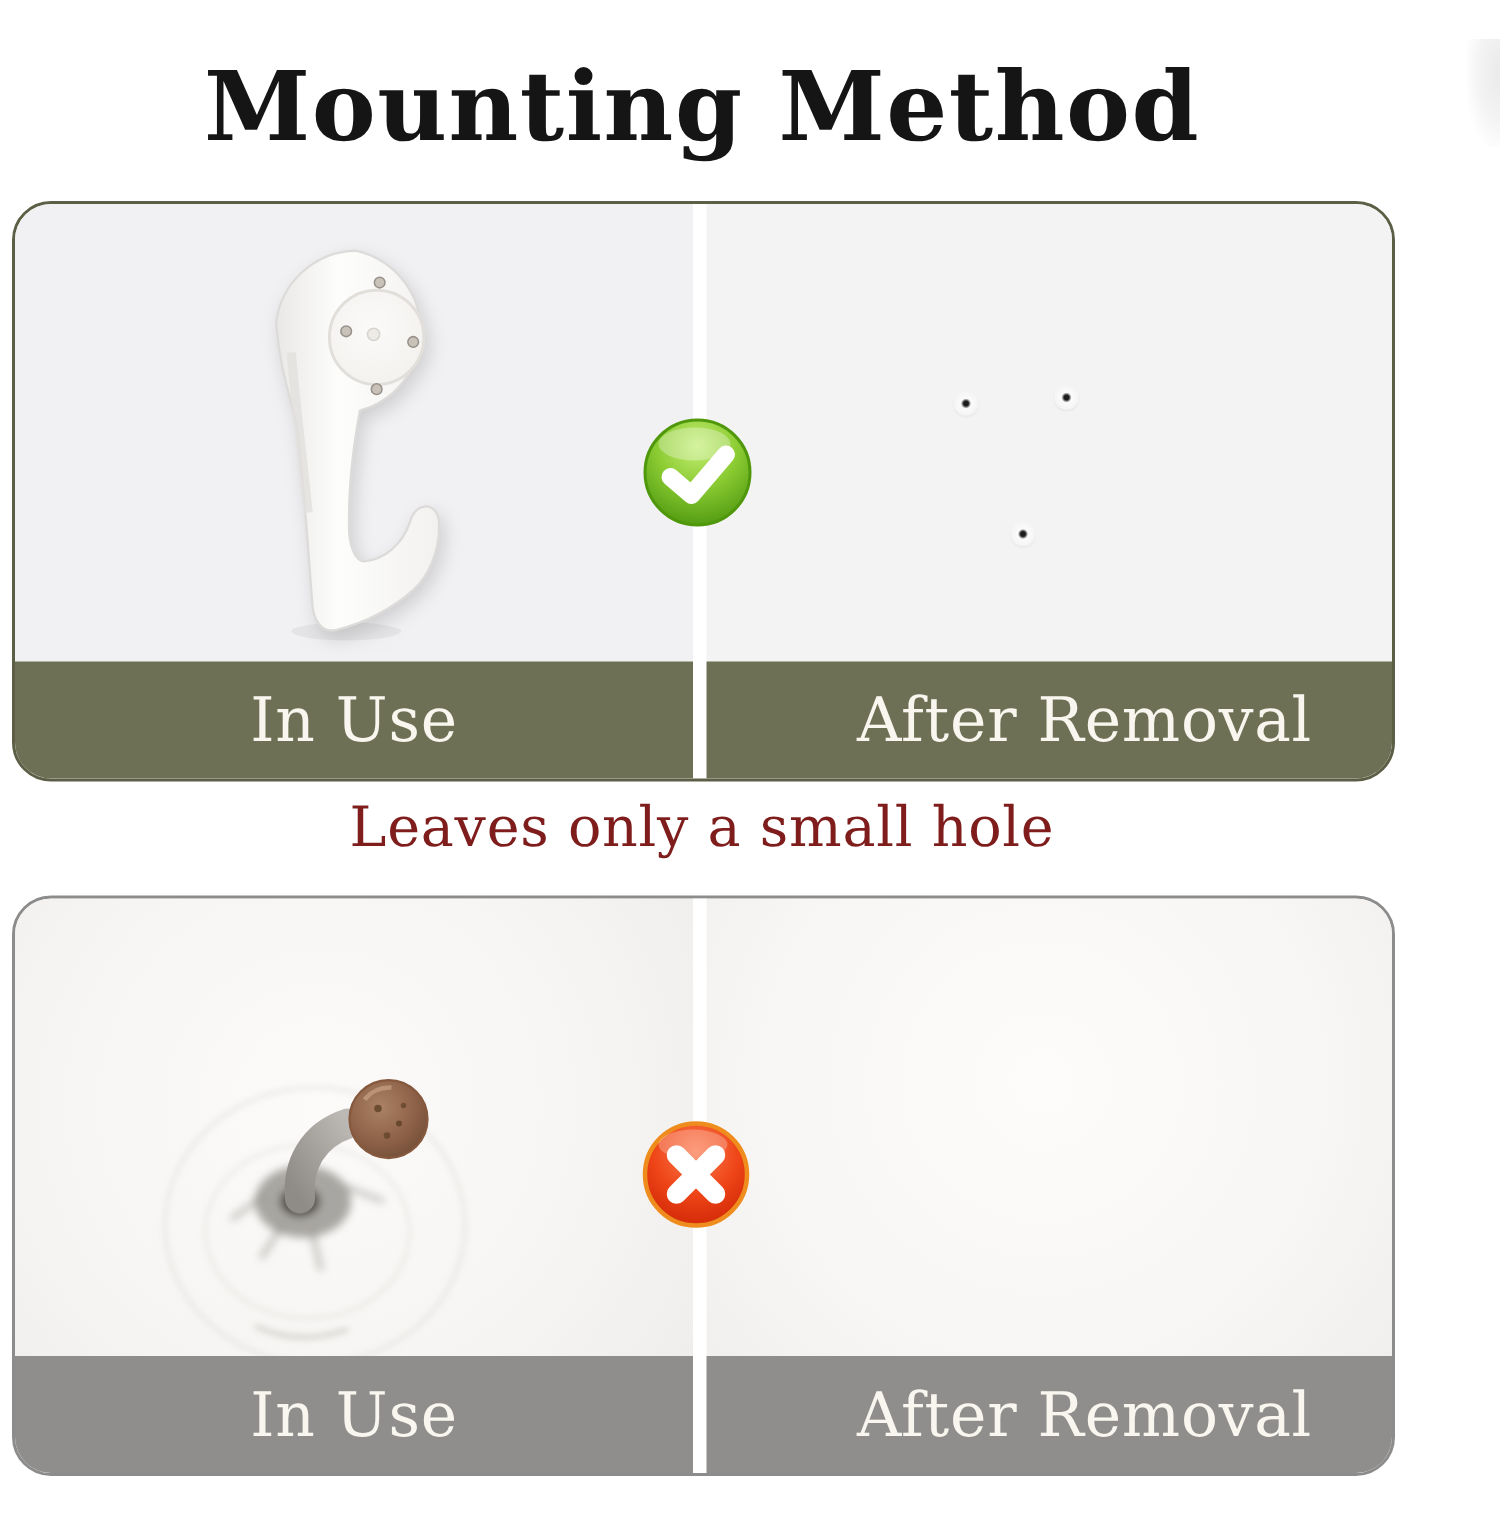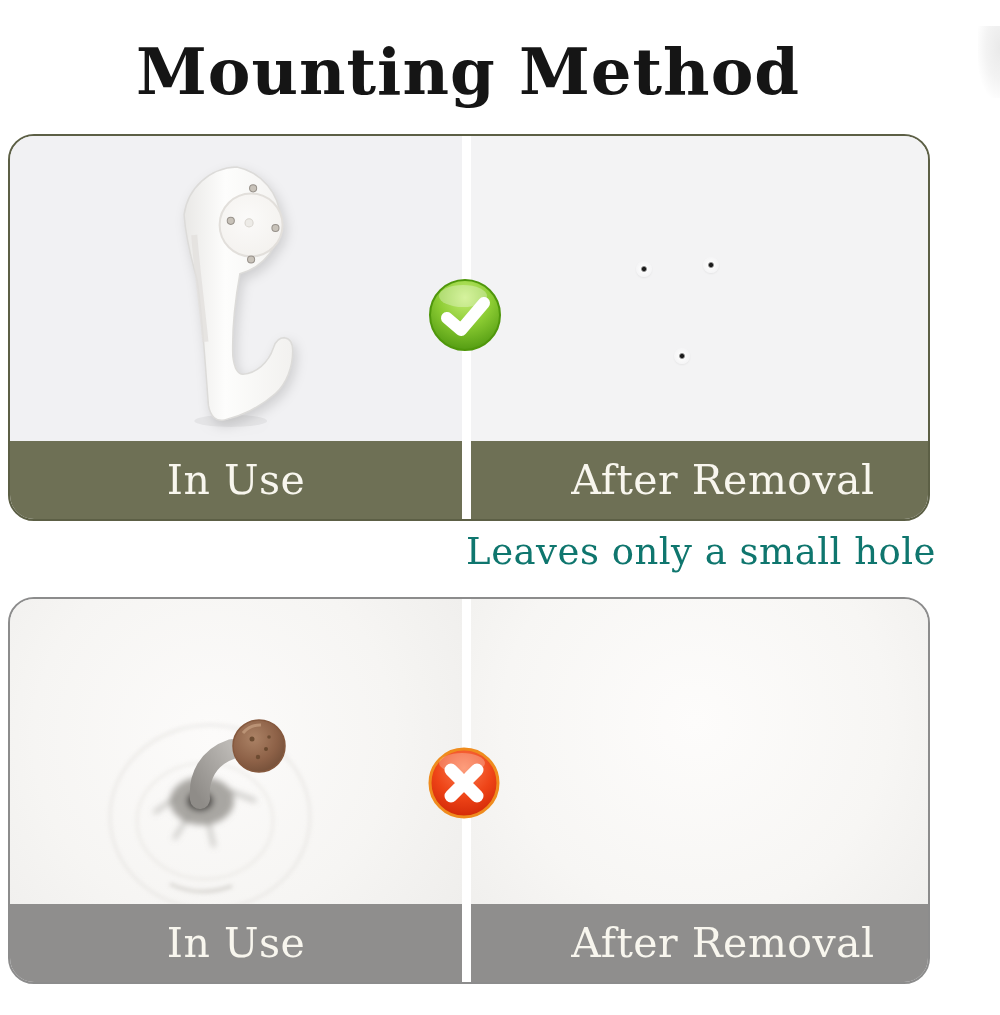--- a/index.html
+++ b/index.html
@@ -51,22 +51,22 @@
   .pinhole{
     position:absolute;width:16px;height:16px;border-radius:50%;z-index:1;
     background:radial-gradient(circle at 50% 50%, #1c1c1c 0%, #1c1c1c 14%, #fbfbfb 30%, #f6f6f7 60%, rgba(246,246,247,0) 100%);
     box-shadow:0 1px 2px rgba(0,0,0,0.06);
   }
   .hook-svg{position:absolute;left:170px;top:28px;width:130px;height:264px;z-index:1;
     filter:drop-shadow(3px 5px 6px rgba(0,0,0,0.14));}
   .nail-svg{position:absolute;left:50px;top:50px;width:320px;height:300px;z-index:1;}
   
   .caption{
-    position:absolute;left:0;width:936px;margin:0;text-align:right;
-    font-size:37px;color:#0f766e;letter-spacing:0.5px;
+    position:absolute;left:0;width:936px;margin:0;text-align:center;
+    font-size:37px;color:#7f1d1d;letter-spacing:0.5px;
   }
   .caption-1{top:506px;}
   .caption-2{top:967px;}
   
   .corner-artifact{
     position:absolute;right:0;top:2px;width:22px;height:72px;z-index:0;
     background:radial-gradient(ellipse at 100% 30%, #e6e6e6 0%, #f1f1f1 45%, #ffffff 78%);
     border-bottom-left-radius:70% 55%;
     opacity:.85;
   }

